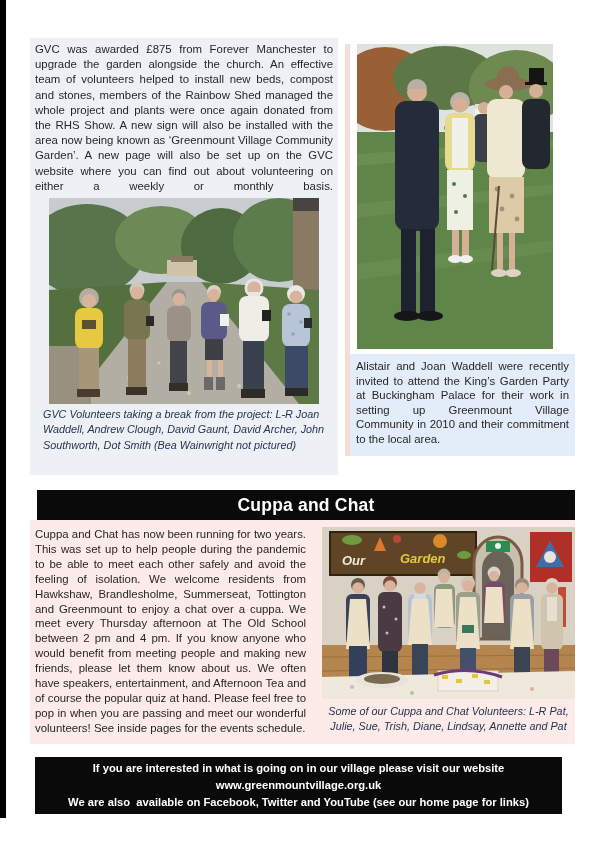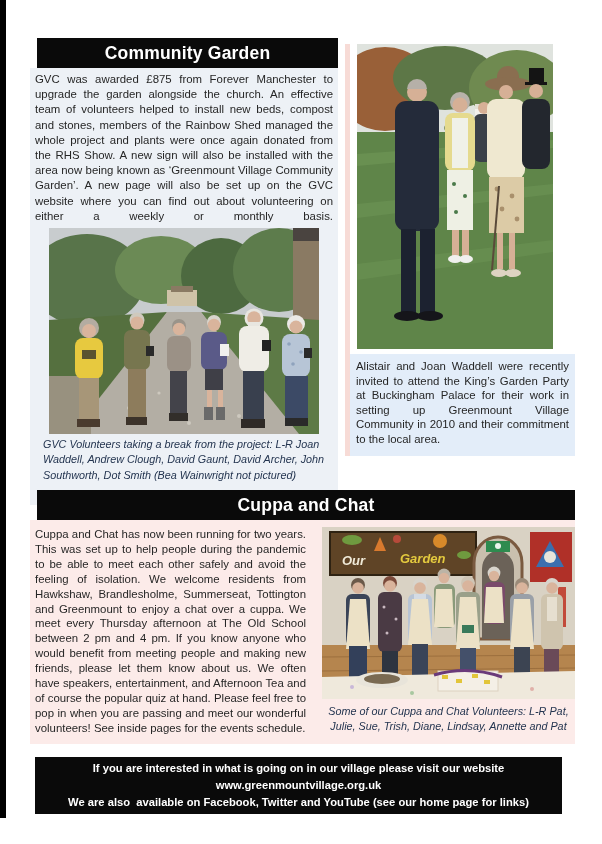--- a/index.html
+++ b/index.html
@@ -55,21 +55,20 @@
     font-weight:bold; white-space:pre-wrap;
   }
   svg { display:block; }
 </style>
 </head>
 <body>
 
 <div class="edge-strip"></div>
 
 <div class="col-left">
-  <div class="bar">Community Garden</div>
   <div class="body-blue">
     <p class="txt txt-full">GVC was awarded £875 from Forever Manchester to upgrade the garden alongside the church. An effective team of volunteers helped to install new beds, compost and stones, members of the Rainbow Shed managed the whole project and plants were once again donated from the RHS Show. A new sign will also be installed with the area now being known as ‘Greenmount Village Community Garden’. A new page will also be set up on the GVC website where you can find out about volunteering on either a weekly or monthly basis.</p>
 
     <svg class="photo-frame" width="270" height="206" viewBox="0 0 270 206" role="img">
       <rect width="270" height="206" fill="#c8ccce"></rect>
       <ellipse cx="38" cy="52" rx="58" ry="46" fill="#58744a"></ellipse>
       <ellipse cx="112" cy="42" rx="46" ry="34" fill="#6b8a55"></ellipse>
       <ellipse cx="172" cy="48" rx="40" ry="38" fill="#4d6a40"></ellipse>
       <ellipse cx="230" cy="42" rx="46" ry="42" fill="#5d7c4c"></ellipse>
       <rect x="118" y="62" width="30" height="16" fill="#cfc3a8"></rect>

